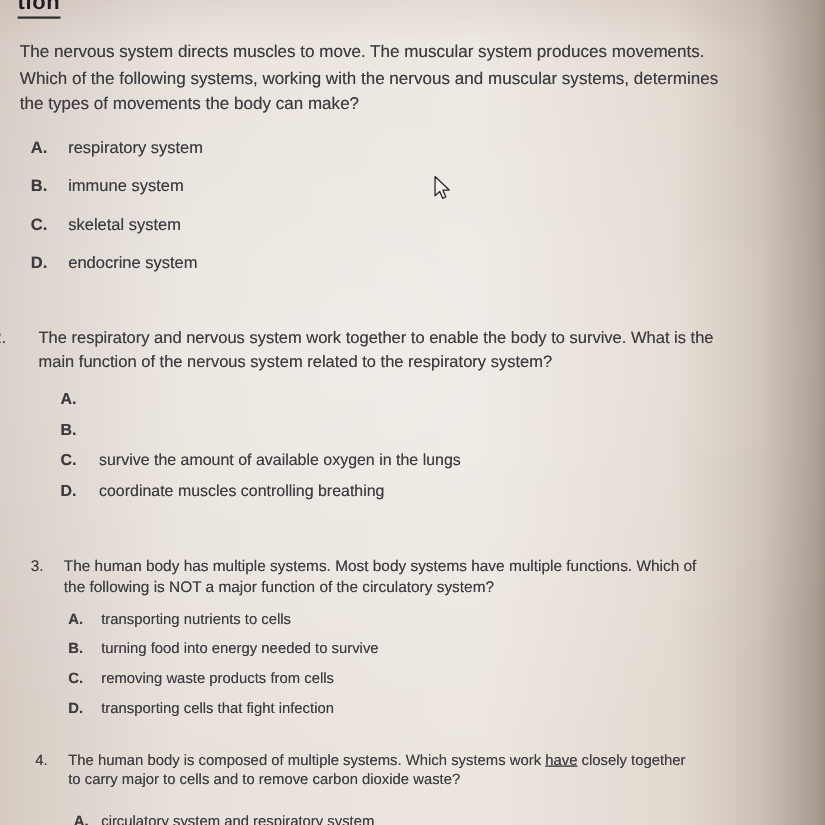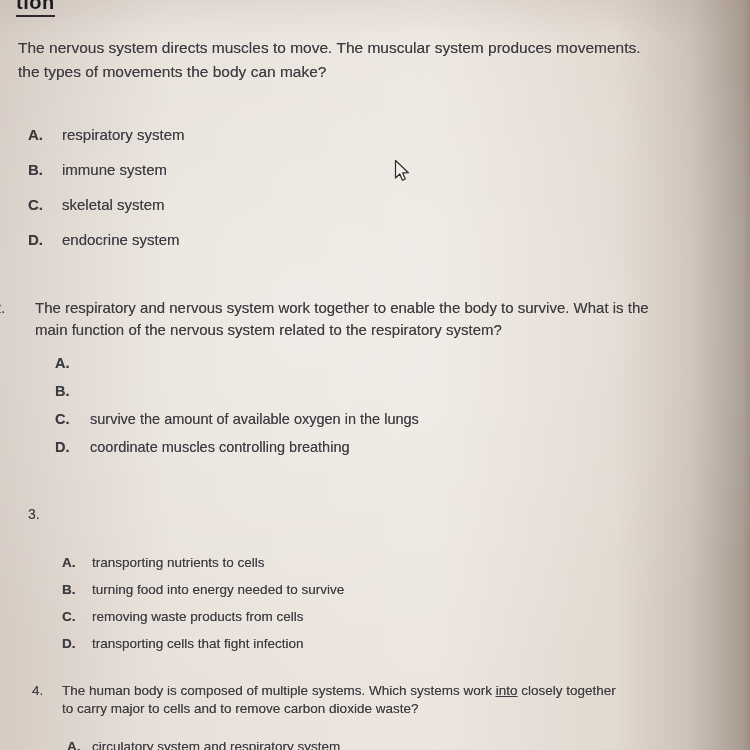--- a/index.html
+++ b/index.html
@@ -81,20 +81,21 @@
 </style>
 </head>
 <body>
 
 <div class="photo">
 
   <div class="header-fragment">tion</div>
 
   <div class="qtext q1-text">
     <div class="line">The nervous system directs muscles to move. The muscular system produces movements.</div>
+    <div class="line">Which of the following systems, working with the nervous and muscular systems, determines</div>
     <div class="line">the types of movements the body can make?</div>
   </div>
   <div class="q1-opts">
     <div class="opt">
       <span class="letter">A.</span>
       <span class="otext">respiratory system</span>
     </div>
     <div class="opt">
       <span class="letter">B.</span>
       <span class="otext">immune system</span>
@@ -125,20 +126,24 @@
       <span class="letter">C.</span>
       <span class="otext">survive the amount of available oxygen in the lungs</span>
     </div>
     <div class="opt">
       <span class="letter">D.</span>
       <span class="otext">coordinate muscles controlling breathing</span>
     </div>
   </div>
 
   <div class="qnum q3-num">3.</div>
+  <div class="qtext q3-text">
+    <div class="line">The human body has multiple systems. Most body systems have multiple functions. Which of</div>
+    <div class="line">the following is NOT a major function of the circulatory system?</div>
+  </div>
   <div class="q3-opts">
     <div class="opt">
       <span class="letter">A.</span>
       <span class="otext">transporting nutrients to cells</span>
     </div>
     <div class="opt">
       <span class="letter">B.</span>
       <span class="otext">turning food into energy needed to survive</span>
     </div>
     <div class="opt">
@@ -146,21 +151,21 @@
       <span class="otext">removing waste products from cells</span>
     </div>
     <div class="opt">
       <span class="letter">D.</span>
       <span class="otext">transporting cells that fight infection</span>
     </div>
   </div>
 
   <div class="qnum q4-num">4.</div>
   <div class="qtext q4-text">
-    <div class="line"><span>The human body is composed of multiple systems. Which systems work </span><span class="underlined">into</span><span> closely together</span></div>
+    <div class="line"><span>The human body is composed of multiple systems. Which systems work </span><span class="underlined">have</span><span> closely together</span></div>
     <div class="line">to carry major to cells and to remove carbon dioxide waste?</div>
   </div>
   <div class="q4-opts">
     <div class="opt">
       <span class="letter">A.</span>
       <span class="otext">circulatory system and respiratory system</span>
     </div>
   </div>
 
   <div class="cursor">

